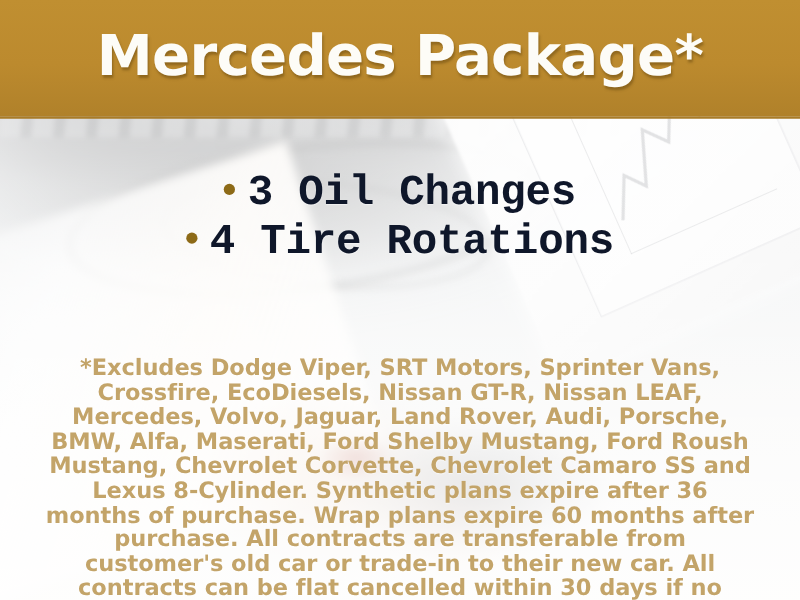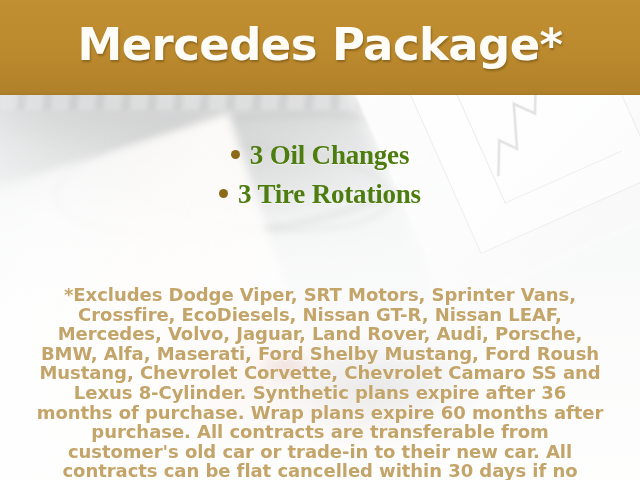--- a/index.html
+++ b/index.html
@@ -225,24 +225,24 @@
     position: absolute;
     left: 0;
     top: 136px;
     width: 100%;
     list-style: none;
     margin: 0;
     padding: 0;
     text-align: center;
   }
   .benefit-item {
-    font-family: Liberation Serif, serif;
-    font-size: 27px;
+    font-family: Liberation Mono, monospace;
+    font-size: 34px;
     font-weight: bold;
-    color: #4d7c0f;
+    color: #0f172a;
     line-height: 39px;
     letter-spacing: -0.2px;
     white-space: nowrap;
     text-shadow: 0 1px 1px rgba(255,255,255,0.55);
   }
   .benefit-item .dot {
     display: inline-block;
     width: 9px;
     height: 9px;
     border-radius: 50%;
@@ -298,19 +298,19 @@
 
   <div class="header-band">
     <h1 class="header-title">Mercedes Package*</h1>
   </div>
 
   <ul class="benefits">
     <li class="benefit-item">
       <span class="dot"></span><span>3 Oil Changes</span>
     </li>
     <li class="benefit-item">
-      <span class="dot"></span><span>3 Tire Rotations</span>
+      <span class="dot"></span><span>4 Tire Rotations</span>
     </li>
   </ul>
 
   <p class="disclaimer">*Excludes Dodge Viper, SRT Motors, Sprinter Vans, Crossfire, EcoDiesels, Nissan GT-R, Nissan LEAF, Mercedes, Volvo, Jaguar, Land Rover, Audi, Porsche, BMW, Alfa, Maserati, Ford Shelby Mustang, Ford Roush Mustang, Chevrolet Corvette, Chevrolet Camaro SS and Lexus 8-Cylinder. Synthetic plans expire after 36 months of purchase. Wrap plans expire 60 months after purchase. All contracts are transferable from customer's old car or trade-in to their new car. All contracts can be flat cancelled within 30 days if no services have been used. All other contracts have a $25 cancellation fee. See dealer for details.</p>
 
 </div>
 
 </body></html>

